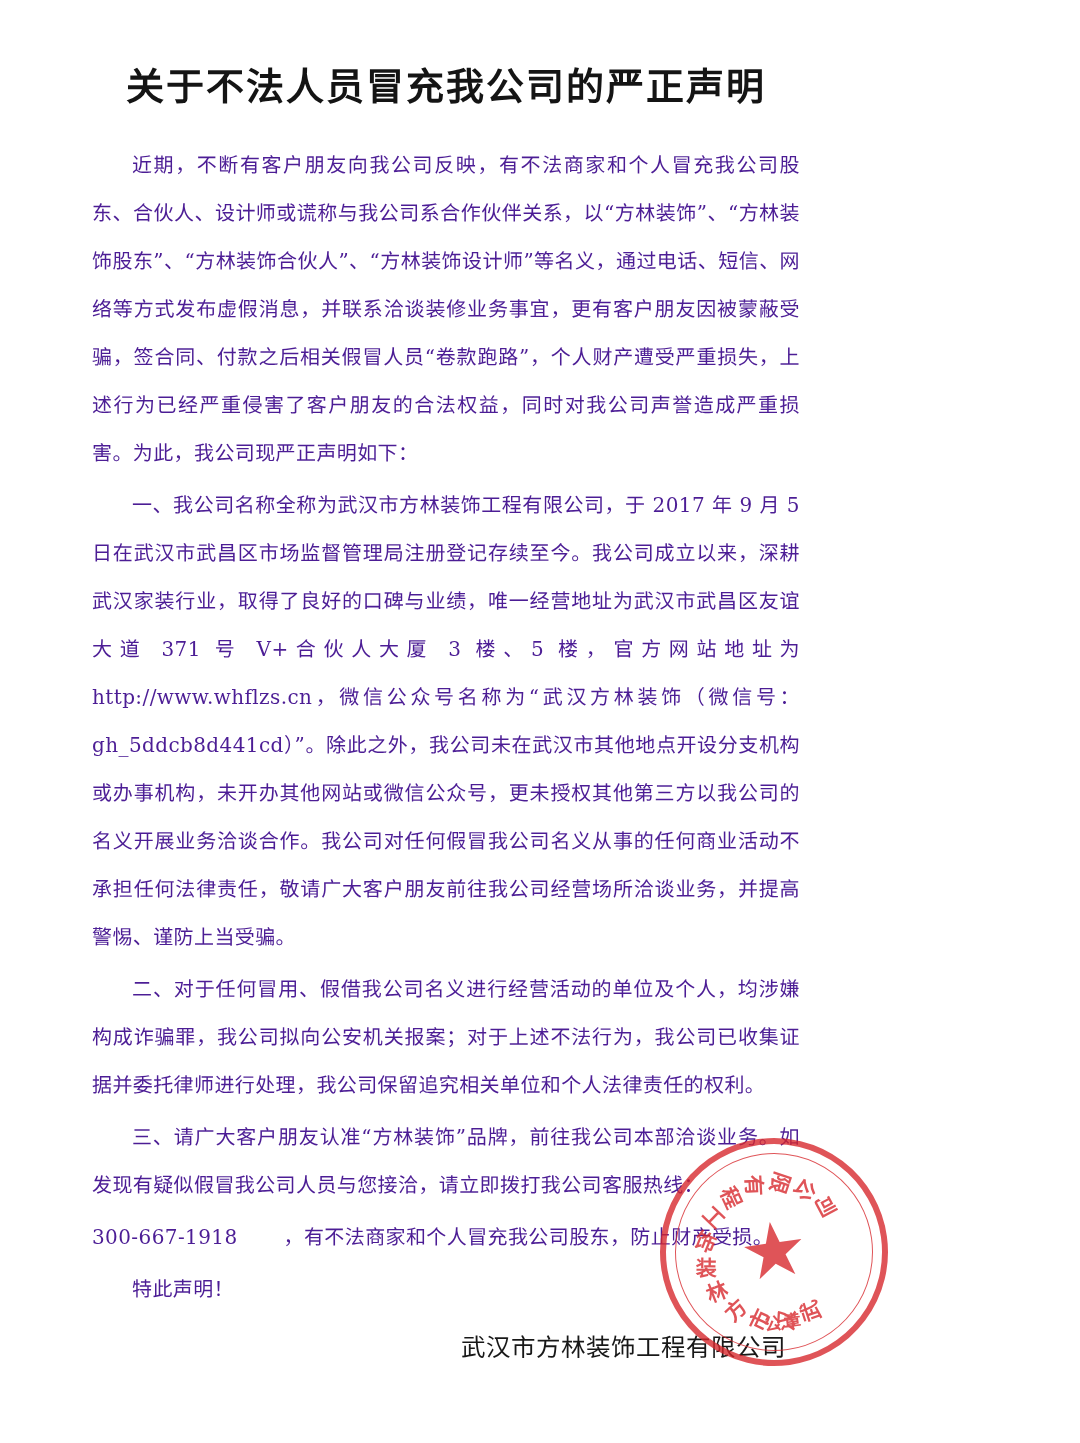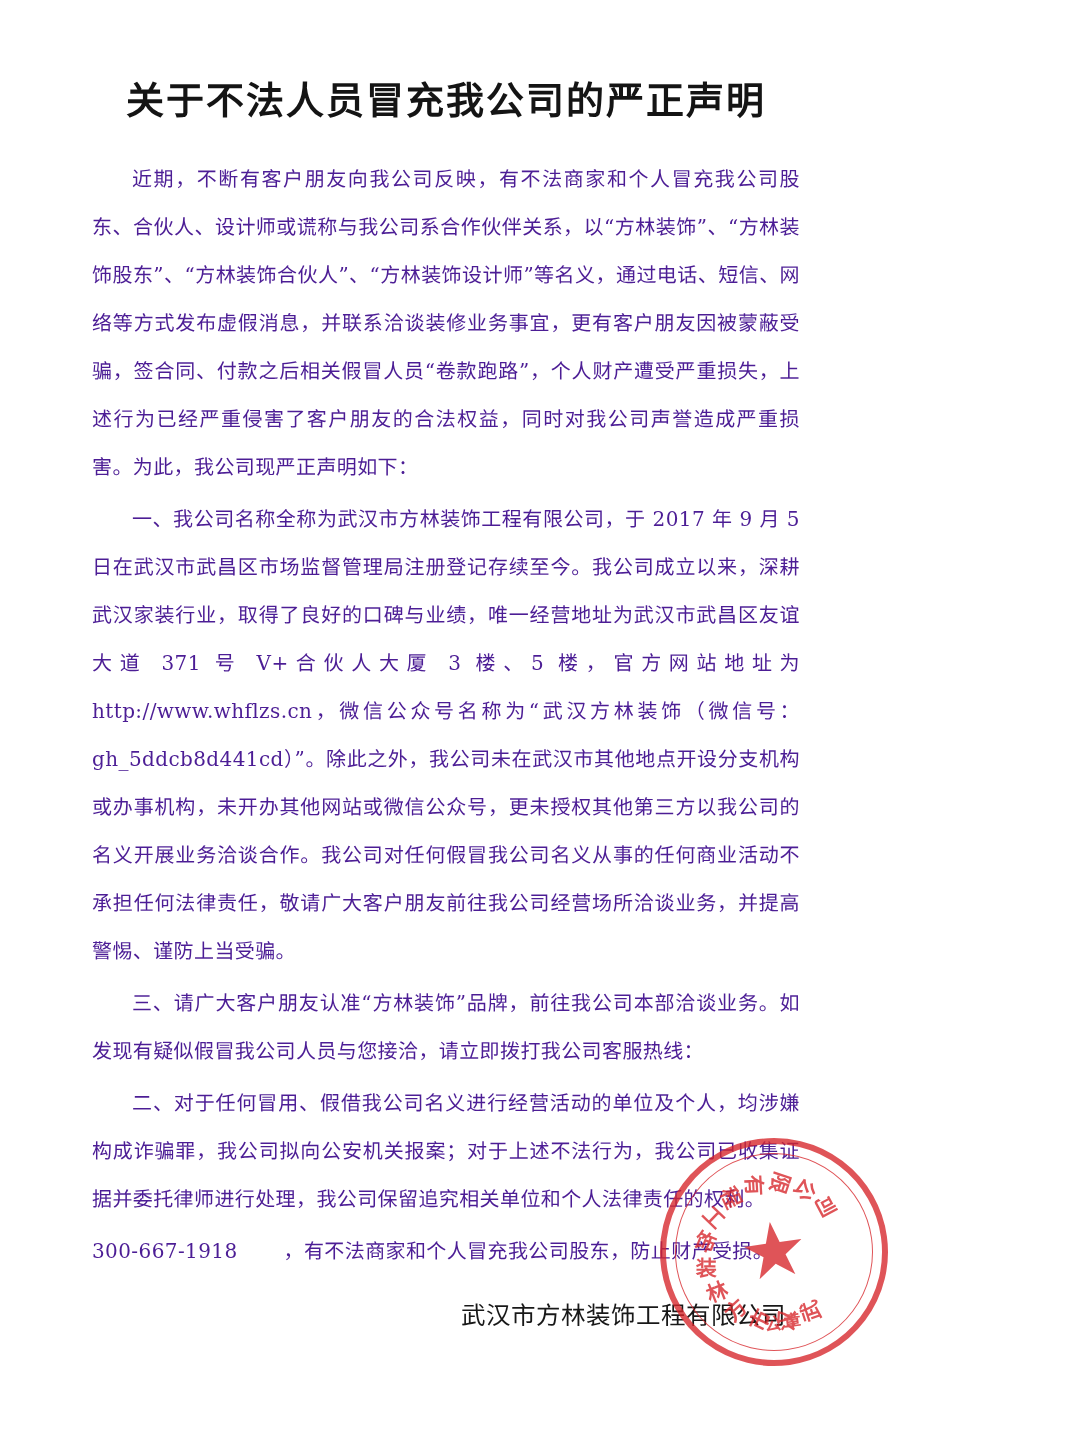--- a/index.html
+++ b/index.html
@@ -13,21 +13,21 @@
     position: relative;
     font-family: "DejaVu Serif", "Liberation Serif", serif;
     color: #1a1a1a;
     overflow: hidden;
   }
   .page {
     position: relative;
     width: 892px;
     height: 1443px;
     box-sizing: border-box;
-    padding: 54px 92px 0 92px;
+    padding: 40px 92px 0 92px;
   }
   .doc-title {
     text-align: center;
     font-size: 38px;
     font-weight: bold;
     letter-spacing: 2px;
     margin: 16px 0 30px 0;
     color: #141414;
     font-family: "DejaVu Serif", "Liberation Serif", serif;
   }
@@ -37,21 +37,21 @@
     text-align: justify;
     text-justify: inter-ideograph;
     margin: 0 0 4px 0;
     letter-spacing: 0.4px;
     color: #4c1d95;
   }
   .indent {
     text-indent: 2em;
   }
   .sig-block {
-    margin-top: 18px;
+    margin-top: 12px;
     text-align: right;
     padding-right: 14px;
     font-family: Liberation Serif, serif;
   }
   .sig-line {
     font-size: 24.5px;
     line-height: 46px;
     letter-spacing: 0.5px;
     color: #181818;
   }
@@ -118,26 +118,27 @@
 <body>
 
 <div class="page">
 
   <h1 class="doc-title">关于不法人员冒充我公司的严正声明</h1>
 
   <p class="para indent">近期，不断有客户朋友向我公司反映，有不法商家和个人冒充我公司股东、合伙人、设计师或谎称与我公司系合作伙伴关系，以“方林装饰”、“方林装饰股东”、“方林装饰合伙人”、“方林装饰设计师”等名义，通过电话、短信、网络等方式发布虚假消息，并联系洽谈装修业务事宜，更有客户朋友因被蒙蔽受骗，签合同、付款之后相关假冒人员“卷款跑路”，个人财产遭受严重损失，上述行为已经严重侵害了客户朋友的合法权益，同时对我公司声誉造成严重损害。为此，我公司现严正声明如下：</p>
 
   <p class="para indent">一、我公司名称全称为武汉市方林装饰工程有限公司，于 2017 年 9 月 5 日在武汉市武昌区市场监督管理局注册登记存续至今。我公司成立以来，深耕武汉家装行业，取得了良好的口碑与业绩，唯一经营地址为武汉市武昌区友谊大道 371 号 V+合伙人大厦 3 楼、5 楼，官方网站地址为 http://www.whflzs.cn，微信公众号名称为“武汉方林装饰（微信号：gh_5ddcb8d441cd）”。除此之外，我公司未在武汉市其他地点开设分支机构或办事机构，未开办其他网站或微信公众号，更未授权其他第三方以我公司的名义开展业务洽谈合作。我公司对任何假冒我公司名义从事的任何商业活动不承担任何法律责任，敬请广大客户朋友前往我公司经营场所洽谈业务，并提高警惕、谨防上当受骗。</p>
 
+  <p class="para indent">二、对于任何冒用、假借我公司名义进行经营活动的单位及个人，均涉嫌构成诈骗罪，我公司拟向公安机关报案；对于上述不法行为，我公司已收集证据并委托律师进行处理，我公司保留追究相关单位和个人法律责任的权利。</p>
+
   <p class="para indent"><span>三、请广大客户朋友认准“方林装饰”品牌，前往我公司本部洽谈业务。如发现有疑似假冒我公司人员与您接洽，请立即拨打我公司客服热线：</span></p>
-
-  <p class="para indent">二、对于任何冒用、假借我公司名义进行经营活动的单位及个人，均涉嫌构成诈骗罪，我公司拟向公安机关报案；对于上述不法行为，我公司已收集证据并委托律师进行处理，我公司保留追究相关单位和个人法律责任的权利。</p>
 
   <p class="para"><span>300-667-1918</span><span class="hotline-gap"></span><span>，有不法商家和个人冒充我公司股东，防止财产受损。</span></p>
 
+  <p class="para indent">特此声明！</p>
 
   <div class="sig-block">
     <div class="sig-line">武汉市方林装饰工程有限公司</div>
   </div>
 
   <div class="seal">
     <div class="seal-inner"></div>
     <div class="seal-text" id="seal-arc">
         <span style="transform: rotate(-190deg) translate(0px, -78px) rotate(90deg);">武</span>
         <span style="transform: rotate(-168.333deg) translate(0px, -78px) rotate(90deg);">汉</span>

